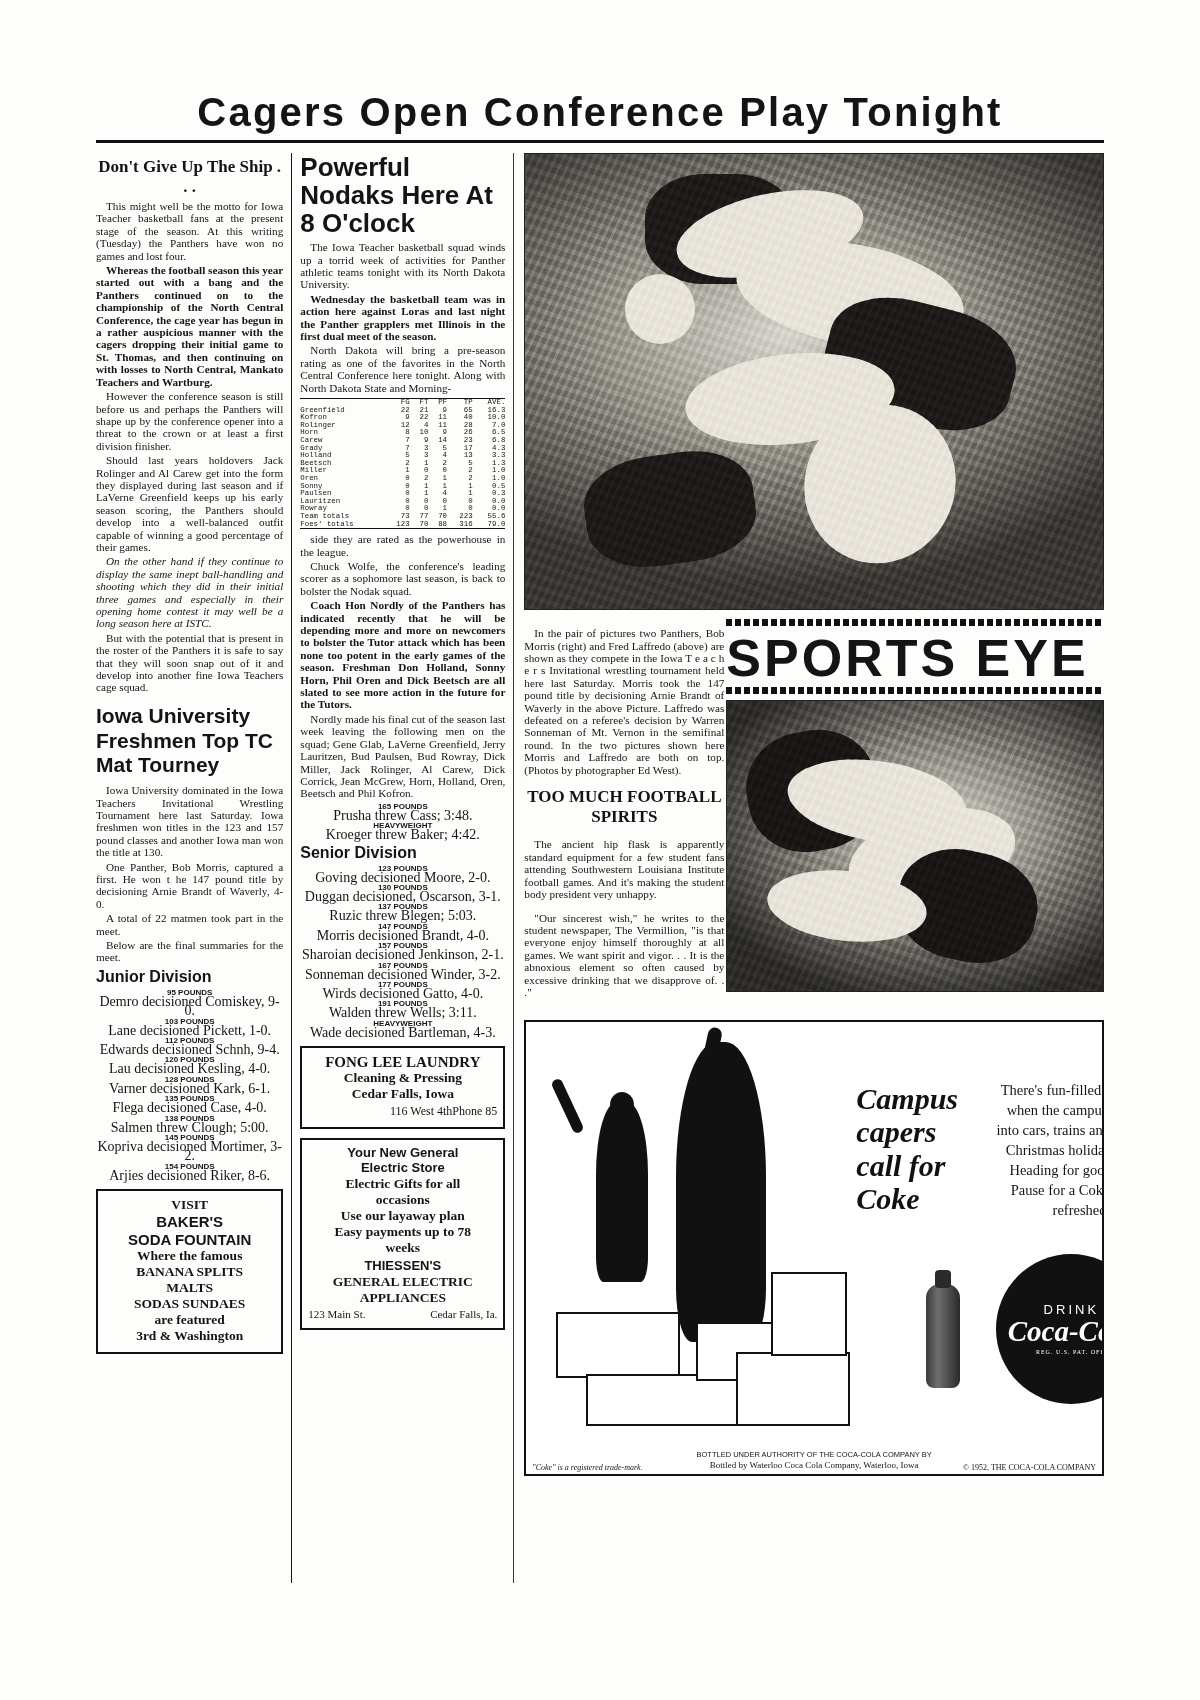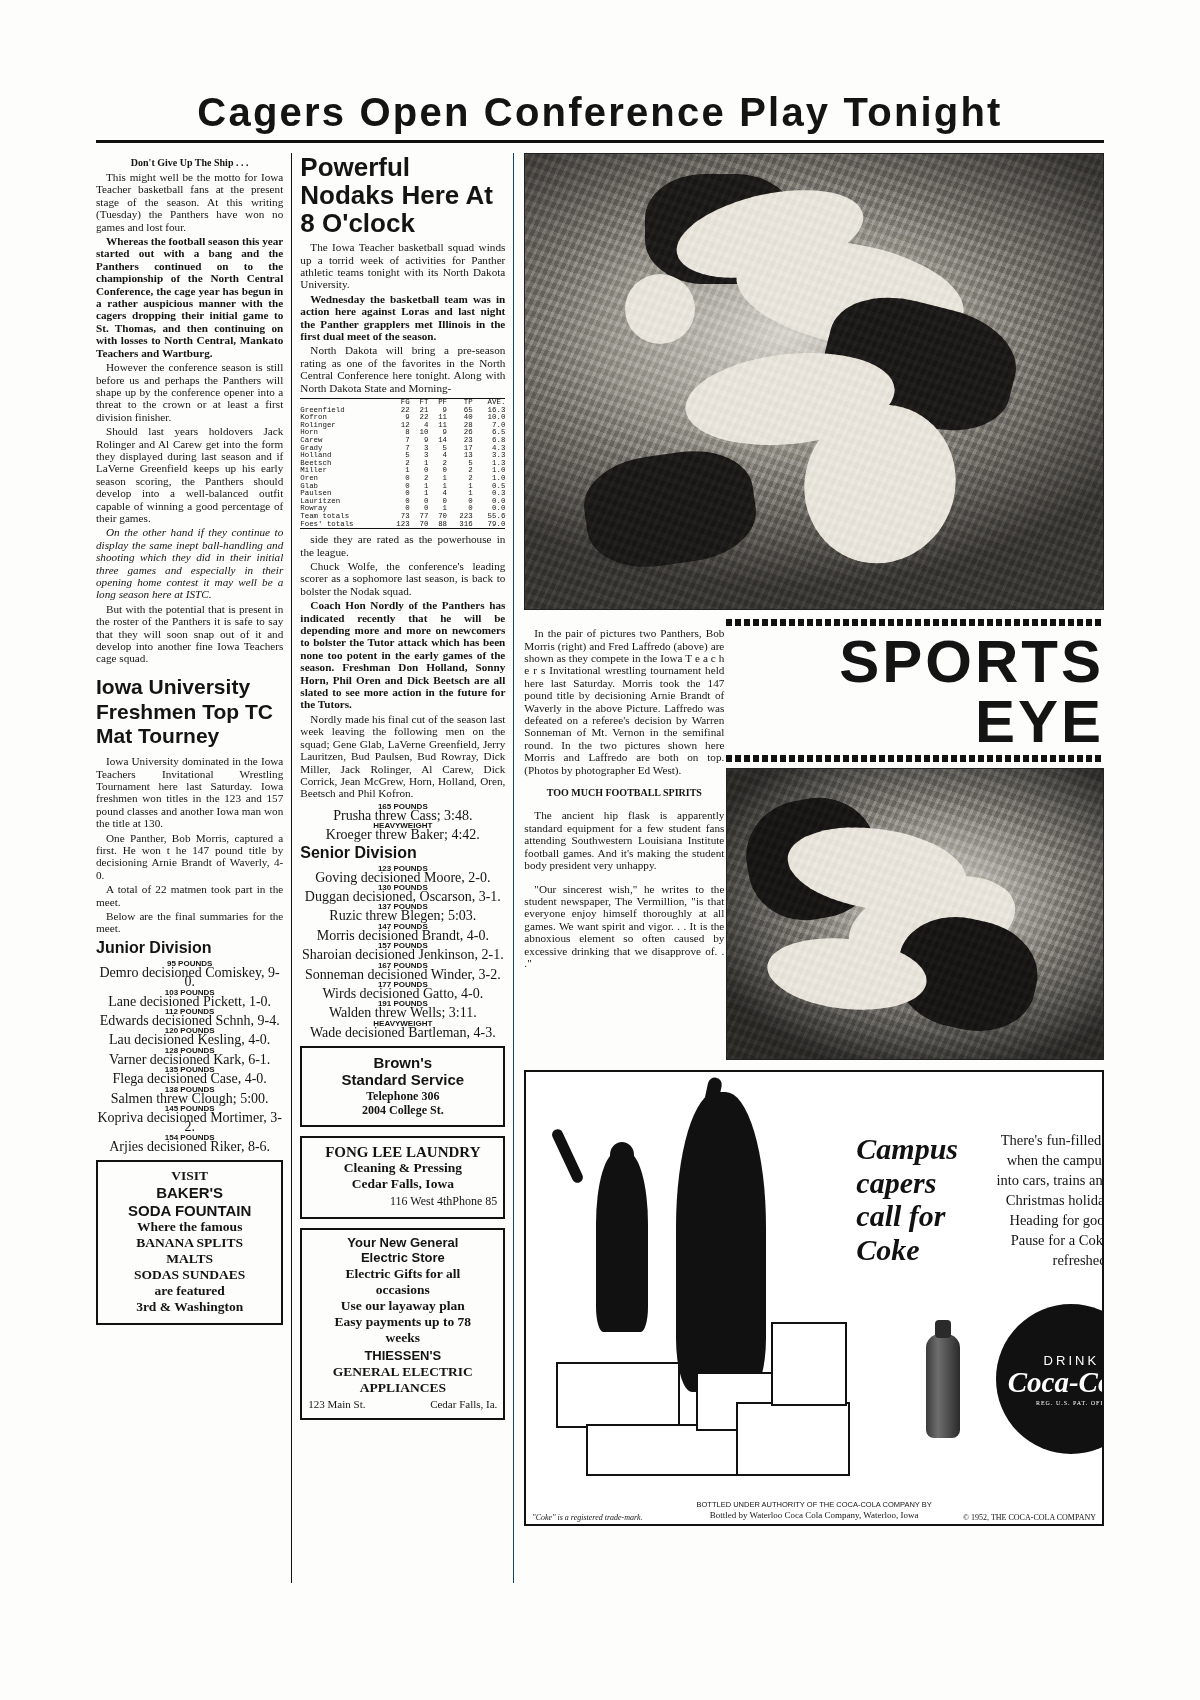--- a/index.html
+++ b/index.html
@@ -68,21 +68,21 @@
     line-height:1;
     transform:scaleX(1.05);
     margin:2px 0 4px 0;
   }
   .byline{
     font-family:"Liberation Sans", sans-serif;
     font-size:14px;
     text-align:right;
   }
   .subhead{
-    font-size:10px;
+    font-size:17px;
     font-weight:bold;
     text-align:center;
     margin:4px 0 3px 0;
   }
   .hdl-big{
     font-family:"Liberation Sans", sans-serif;
     font-weight:bold;
     font-size:21px;
     line-height:1.18;
     margin:10px 0 6px 0;
@@ -168,23 +168,23 @@
   .ph1 .dark{position:absolute;background:#1d1c1a;border-radius:40%;}
   .ph2{height:290px;border:1px solid #222;background:
      radial-gradient(ellipse 65% 60% at 55% 45%, #dedbd3 0%, #8e8b84 50%, #2e2d2a 100%),
      linear-gradient(#262523,#474542);}
   .ph2 .fig{position:absolute;background:#e9e5dc;border-radius:50%;}
   .ph2 .dark{position:absolute;background:#191816;border-radius:45%;}
   
   .sportseye{
     font-family:"Liberation Sans", sans-serif;
     font-weight:bold;
-    font-size:60px;
+    font-size:52px;
     letter-spacing:3px;
-    text-align:right;
+    text-align:left;
     line-height:1;
     margin:6px 0 2px 0;
   }
   .eye-rule{
     height:7px;
     background:repeating-linear-gradient(90deg,#111 0 6px,#fff 6px 9px);
     margin:3px 0 2px 0;
   }
   .eye-foot{
     display:flex;justify-content:space-between;
@@ -412,21 +412,21 @@
             </tr>
           <tr>
               <td class="nm">Oren</td>
               <td class="nu">0</td>
               <td class="nu">2</td>
               <td class="nu">1</td>
               <td class="nu">2</td>
               <td class="nu">1.0</td>
             </tr>
           <tr>
-              <td class="nm">Glab</td>
+              <td class="nm">Sonny</td>
               <td class="nu">0</td>
               <td class="nu">1</td>
               <td class="nu">1</td>
               <td class="nu">1</td>
               <td class="nu">0.5</td>
             </tr>
           <tr>
               <td class="nm">Paulsen</td>
               <td class="nu">0</td>
               <td class="nu">1</td>
@@ -497,26 +497,20 @@
         <div class="res-class">167 POUNDS</div>
         <div class="res-line">Sonneman decisioned Winder, 3-2.</div>
         <div class="res-class">177 POUNDS</div>
         <div class="res-line">Wirds decisioned Gatto, 4-0.</div>
         <div class="res-class">191 POUNDS</div>
         <div class="res-line">Walden threw Wells; 3:11.</div>
         <div class="res-class">HEAVYWEIGHT</div>
         <div class="res-line">Wade decisioned Bartleman, 4-3.</div>
       </div>
 
-      <div class="adbox">
-        <div class="ad-name">Brown's</div>
-        <div class="ad-name">Standard Service</div>
-        <div class="ad-line b">Telephone 306</div>
-        <div class="ad-line b">2004 College St.</div>
-      </div>
 
       <div class="adbox">
         <div class="ad-serif-b" style="font-size:15px">FONG LEE LAUNDRY</div>
         <div class="ad-serif-b">Cleaning &amp; Pressing</div>
         <div class="ad-serif-b">Cedar Falls, Iowa</div>
         <div style="display:flex;justify-content:flex-end;font-size:12px;margin-top:2px;">
           <span>116 West 4th</span>
           <span>Phone 85</span>
         </div>
       </div>

